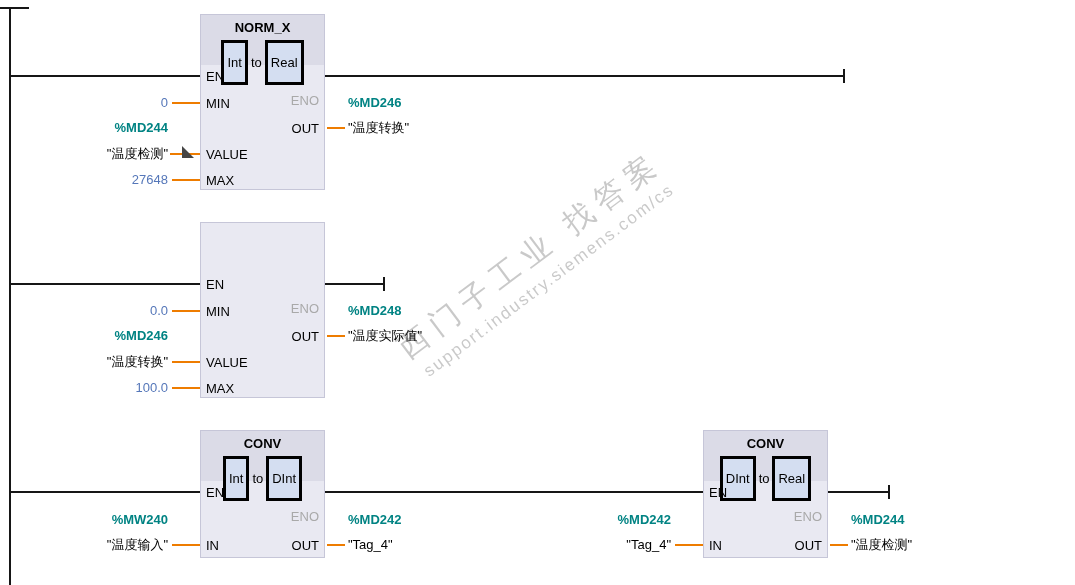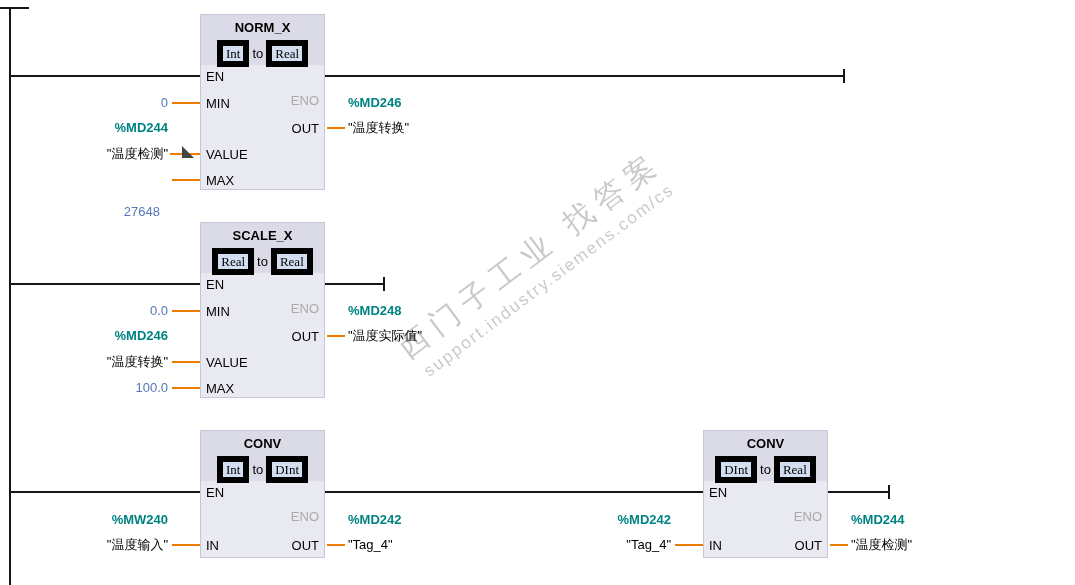--- a/index.html
+++ b/index.html
@@ -26,22 +26,22 @@
   }
   .blk-title {
     position:absolute; top:4px; left:0; width:100%;
     text-align:center; font-weight:bold; line-height:17px;
   }
   .blk-sub {
     position:absolute; top:25px; left:0; width:100%;
     text-align:center; line-height:19px; white-space:nowrap;
   }
   .type-chip {
-    display:inline-block; background:#d4def1; border:6px solid #000000;
-    padding:0 3px; line-height:15px;font-family:Liberation Serif, serif;
+    display:inline-block; background:#d4def1; border:3px solid #000000;
+    padding:12px 3px; line-height:15px;
   }
   .type-sep { padding:0 3px; }
   .pin { position:absolute; line-height:16px; z-index:2; }
   .pin-l { left:5px; }
   .pin-r { right:5px; }
   .pin-eno { color:#a9a9a9;margin-top:24px; }
   
   .opd { position:absolute; line-height:16px; white-space:nowrap; z-index:3; }
   .opd-r { text-align:right; }
   .tag { color:#018383; font-weight:bold; }
@@ -90,36 +90,32 @@
   </div>
 
   <div class="opd opd-r const" style="left:68px; top:95px;  width:100px;">0</div>
   <div class="stub" style="left:172px; top:102px; width:28px;"></div>
 
   <div class="opd opd-r tag" style="left:38px; top:120px; width:130px;">%MD244</div>
   <div class="opd opd-r" style="left:38px; top:146px; width:130px;">"温度检测"</div>
   <div class="stub" style="left:170px; top:153px; width:30px;"></div>
   <div class="val-icon" style="left:182px; top:146px;"></div>
 
-  <div class="opd opd-r const" style="left:60px; top:172px; width:100px;margin-top:32px;">27648</div>
+  <div class="opd opd-r const" style="left:68px; top:172px; width:100px;">27648</div>
   <div class="stub" style="left:172px; top:179px; width:28px;"></div>
 
   <div class="stub" style="left:327px; top:127px; width:18px;"></div>
   <div class="opd tag" style="left:348px; top:95px;">%MD246</div>
   <div class="opd" style="left:348px; top:120px;">"温度转换"</div>
 
   <div class="wire" style="left:10px;  top:283px; width:190px;"></div>
   <div class="wire" style="left:325px; top:283px; width:60px;"></div>
   <div class="tick" style="left:383px; top:277px;"></div>
 
   <div class="block h-tall" style="left:200px; top:222px;">
-    <div class="blk-head">
-      <div class="blk-title">SCALE_X</div>
-      <div class="blk-sub"><span class="type-chip">Real</span><span class="type-sep">to</span><span class="type-chip">Real</span></div>
-    </div>
     <div class="pin pin-l" style="top:54px;">EN</div>
     <div class="pin pin-r pin-eno" style="top:54px;">ENO</div>
     <div class="pin pin-l" style="top:81px;">MIN</div>
     <div class="pin pin-r" style="top:106px;">OUT</div>
     <div class="pin pin-l" style="top:132px;">VALUE</div>
     <div class="pin pin-l" style="top:158px;">MAX</div>
   </div>
 
   <div class="opd opd-r const" style="left:68px; top:303px; width:100px;">0.0</div>
   <div class="stub" style="left:172px; top:310px; width:28px;"></div>

